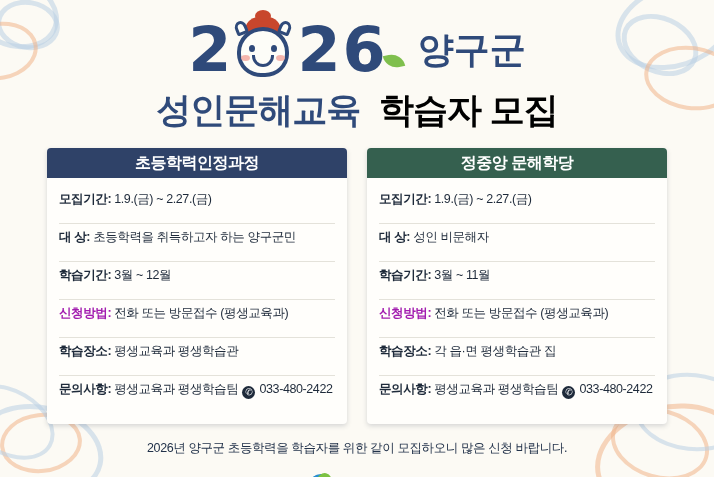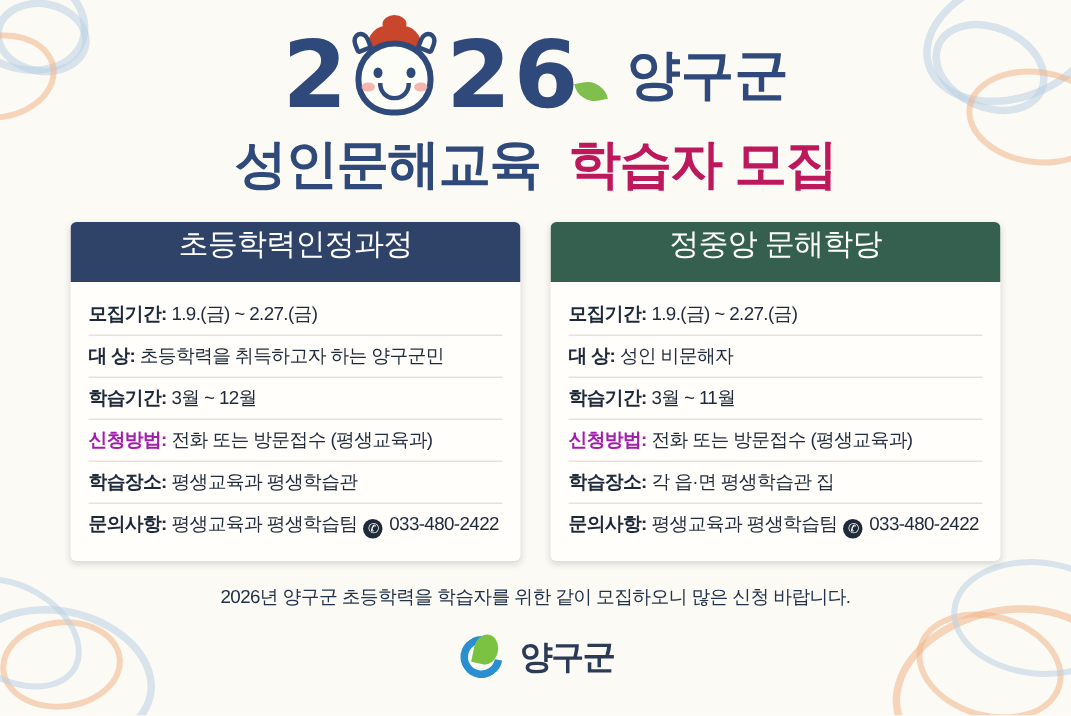--- a/index.html
+++ b/index.html
@@ -167,58 +167,58 @@
     line-height: 62px;
   }
   .title-row {
     margin-top: 2px;
     font-size: 35px;
     font-weight: bold;
     line-height: 44px;
     letter-spacing: -1px;
   }
   .title-main { color: #2f4a7a; }
-  .title-accent { color: #be185d; margin-left: 10px; }
+  .title-accent { color: #000000; margin-left: 10px; }
 
   
   .cards {
     position: relative;
     z-index: 3;
     display: flex;
     justify-content: center;
     gap: 20px;
     margin-top: 16px;
     padding: 0 42px;
     box-sizing: border-box;
   }
   .card {
     width: 300px;
     background: #fffefb;
     border-radius: 4px;
     box-shadow: 0 2px 5px rgba(40,50,70,.18);
     overflow: hidden;
   }
   .card-head {
-    height: 40px;
+    height: 30px;
     line-height: 30px;
     text-align: center;
     color: #ffffff;
-    font-size: 20px;
-    font-weight: normal;
+    font-size: 16px;
+    font-weight: bold;
     letter-spacing: -.5px;
   }
   .card-head.navy { background: #2f4268; }
   .card-head.green { background: #35604f; }
   .card-body {
     padding: 8px 12px 10px 12px;
   }
   .row {
     font-size: 12.5px;
     color: #1e2a3a;
-    padding: 5px 0 5px 0;
+    padding: 5px 0 15px 0;
     border-bottom: 1px solid #e4e2da;
     letter-spacing: -.4px;
     white-space: nowrap;
   }
   .row:last-child { border-bottom: none; }
   .row .lbl { font-weight: bold; }
   .row .lbl.orange { color: #a21caf; }
   .phone-icon {
     display: inline-block;
     width: 13px; height: 13px;

